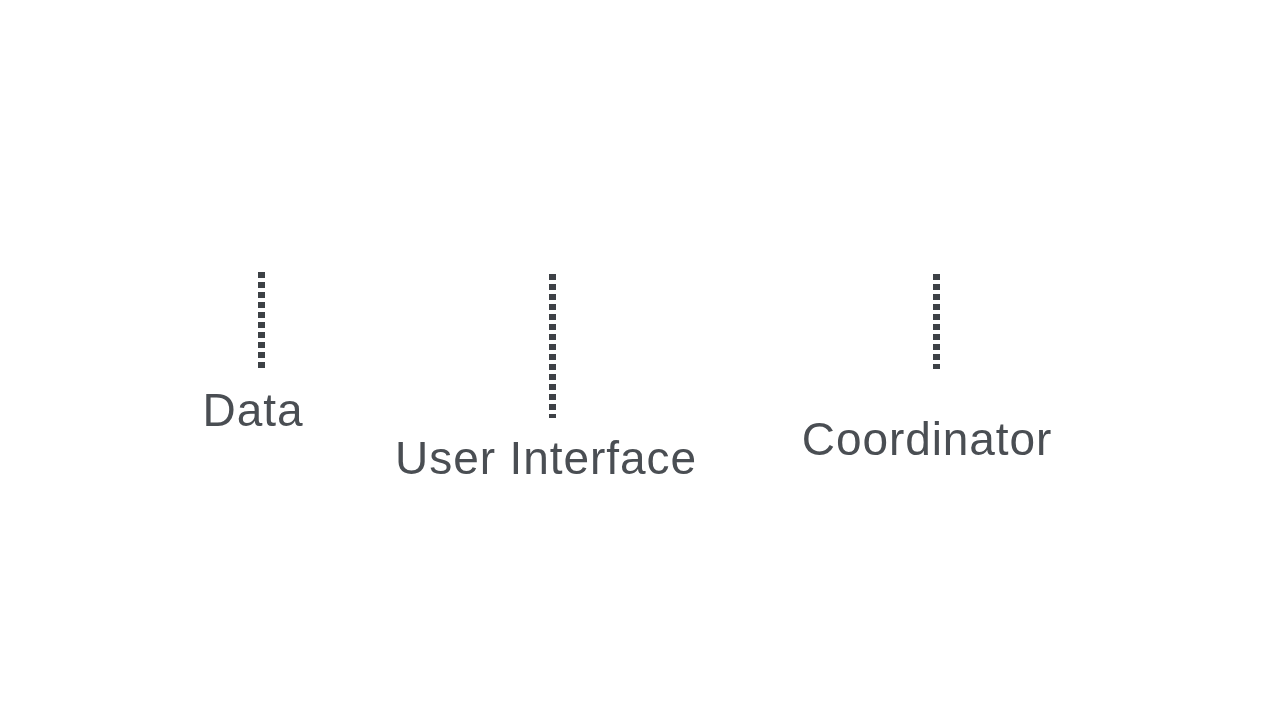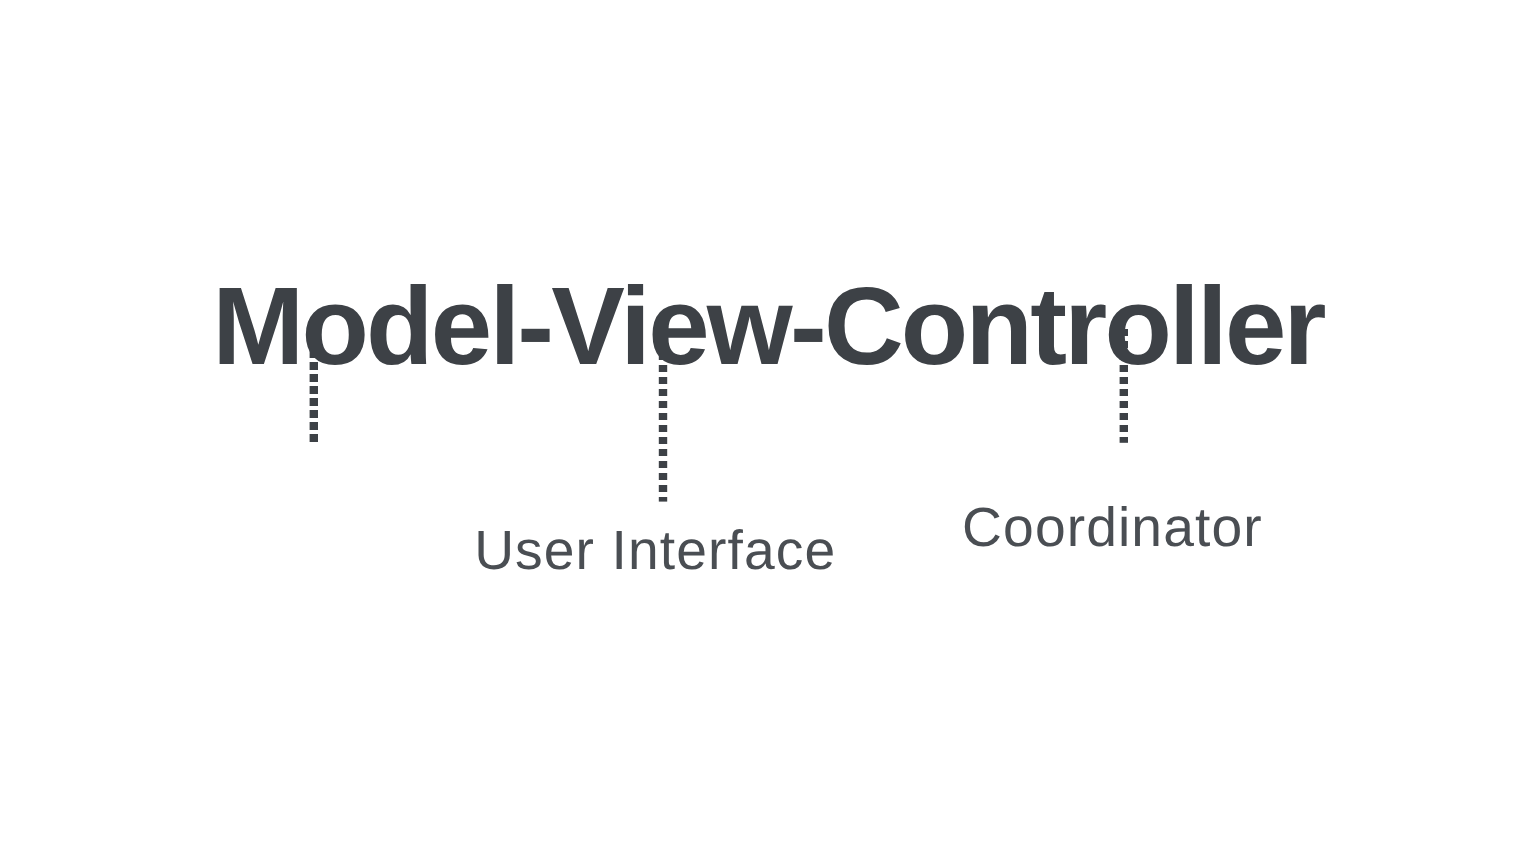--- a/index.html
+++ b/index.html
@@ -64,23 +64,23 @@
   }
   .annotation-label.model      { left: 253px; top: 387px; }
   .annotation-label.view       { left: 546px; top: 435px; }
   .annotation-label.controller { left: 927px; top: 385px; margin-top: 31px; }
 </style>
 </head>
 <body>
 
 <div class="stage">
 
-  <h1 class="title">Model-View-Controller</h1>
 
   <div class="connector model"></div>
+  <div class="annotation-label model">Data</div>
 
   <div class="connector view"></div>
   <div class="annotation-label view">User Interface</div>
 
   <div class="connector controller"></div>
   <div class="annotation-label controller">Coordinator</div>
 
 </div>
 
 </body></html>

